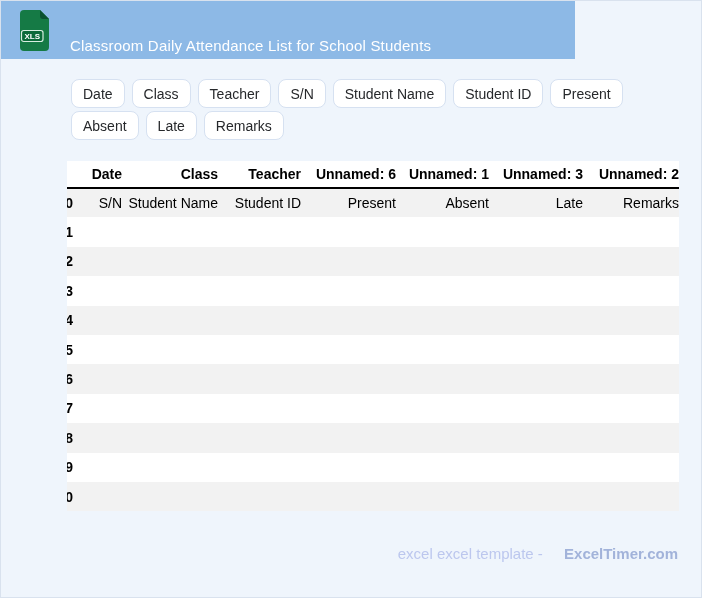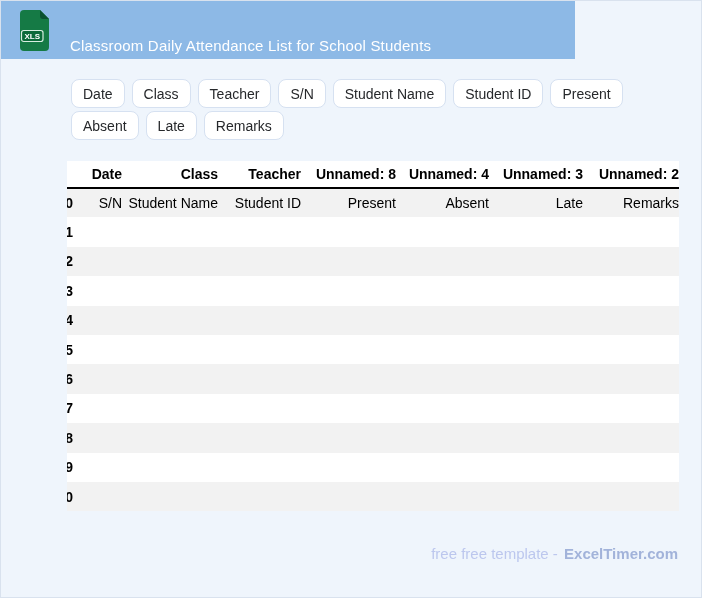--- a/index.html
+++ b/index.html
@@ -61,21 +61,21 @@
   tbody th{font-weight:bold; padding-right:0;}
   tbody td{font-weight:normal;}
   tbody tr{background:#ffffff;}
   tbody tr.stripe{background:var(--stripe);}
   
   .footer{
     position:absolute; top:544px; right:23px;
     font-size:15px; white-space:nowrap;
   }
   .footer .prefix{color:var(--footer_text);}
-  .footer .brand{color:var(--footer_brand); font-weight:bold; margin-left:2px; text-decoration:none; cursor:pointer;}
+  .footer .brand{color:var(--footer_brand); font-weight:bold; margin-left:17px; text-decoration:none; cursor:pointer;}
 </style>
 </head>
 <body>
 
 <div class="topbar">
   <svg width="30" height="43" viewBox="0 0 30 43">
     <path d="M4 1 h16 l9 9 v28 a4 4 0 0 1 -4 4 H4 a4 4 0 0 1 -4 -4 V5 a4 4 0 0 1 4 -4 z" fill="#157a45"></path>
     <path d="M20 1 l9 9 h-6 a3 3 0 0 1 -3 -3 z" fill="#0a5130"></path>
     <rect x="1.5" y="21.5" width="21.5" height="11" rx="2.2" fill="#0c6a3a" stroke="#d8eee1" stroke-width="1.2"></rect>
     <text x="12.2" y="30.2" text-anchor="middle" font-size="8" font-weight="bold" fill="#ffffff" font-family="Liberation Sans, sans-serif">XLS</text>
@@ -107,22 +107,22 @@
         <col style="width:93px">
         <col style="width:94px">
         <col style="width:96px">
     </colgroup>
     <thead>
         <tr>
           <th></th>
           <th>Date</th>
           <th>Class</th>
           <th>Teacher</th>
-          <th>Unnamed: 8</th>
-          <th>Unnamed: 4</th>
+          <th>Unnamed: 6</th>
+          <th>Unnamed: 1</th>
           <th>Unnamed: 3</th>
           <th>Unnamed: 2</th>
         </tr>
       </thead>
     <tbody>
         <tr class="stripe">
           <th>0</th>
           <td>S/N</td>
           <td>Student Name</td>
           <td>Student ID</td>
@@ -229,15 +229,15 @@
           <td></td>
           <td></td>
           <td></td>
           <td></td>
         </tr>
       </tbody>
   </table>
 </div>
 
 <div class="footer">
-  <span class="prefix">free free template -</span>
+  <span class="prefix">excel excel template -</span>
   <a class="brand">ExcelTimer.com</a>
 </div>
 
 </body></html>

